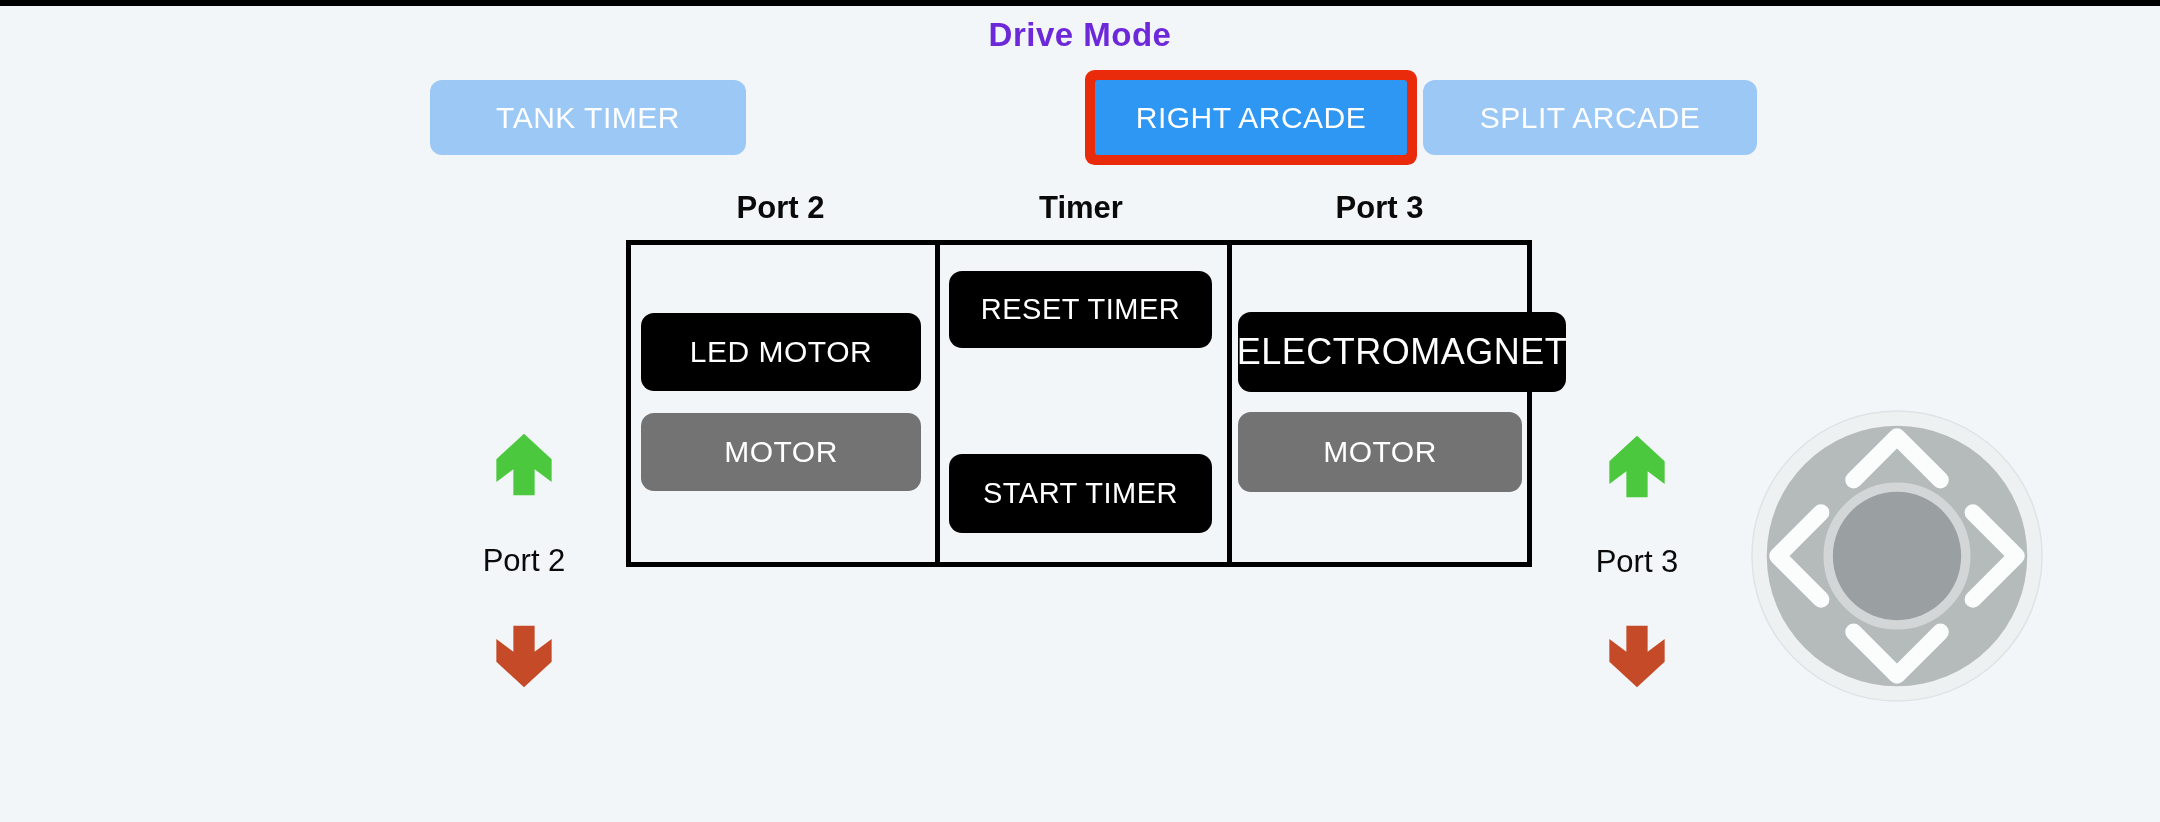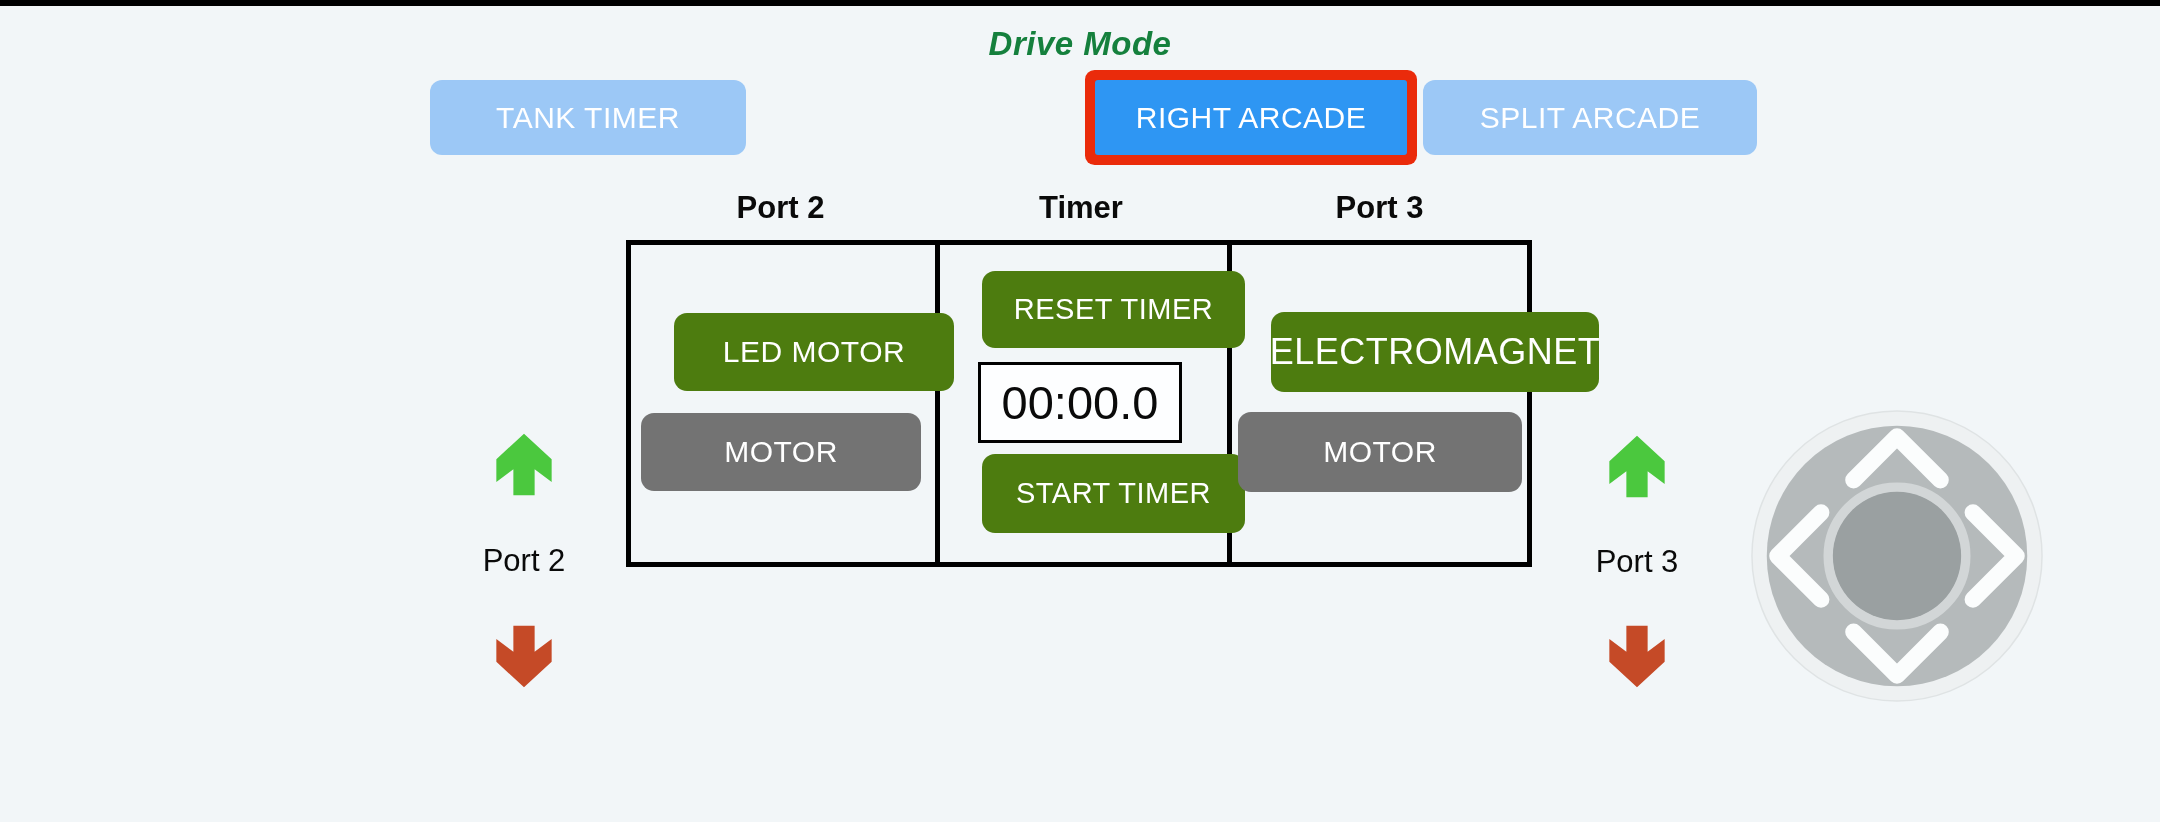--- a/index.html
+++ b/index.html
@@ -3,22 +3,22 @@
 <meta charset="utf-8">
 <style>
   html,body{margin:0;padding:0;background:#f2f6f8;}
   .stage{
     position:relative;width:2160px;height:822px;overflow:hidden;
     background:#f2f6f8;
     font-family:"Liberation Sans","DejaVu Sans",sans-serif;
   }
   .topbar{position:absolute;left:0;top:0;width:2160px;height:6px;background:#000;}
   .page-title{
-    position:absolute;left:0;top:25px;width:2160px;text-align:center;
-    font-size:33px;font-weight:bold;color:#15803d;letter-spacing:.5px;font-style:italic;
+    position:absolute;left:0;top:16px;width:2160px;text-align:center;
+    font-size:33px;font-weight:bold;color:#6d28d9;letter-spacing:.5px;
   }
   
   .mode-btn{
     position:absolute;top:80px;height:75px;border-radius:12px;
     background:#9cc8f6;color:#ffffff;border:none;
     font-family:inherit;font-size:30px;text-align:center;
     display:flex;align-items:center;justify-content:center;
     cursor:pointer;letter-spacing:.5px;
   }
   .mode-btn.active{
@@ -37,21 +37,21 @@
   }
   .panel-divider{position:absolute;top:0;width:5px;height:100%;background:#000;}
   .divider-1{left:304px;}
   .divider-2{left:596px;}
   
   .dev-btn{
     position:absolute;border:none;border-radius:13px;color:#fff;
     font-family:inherit;display:flex;align-items:center;justify-content:center;
     cursor:pointer;letter-spacing:.5px;
   }
-  .dev-btn.on{background:#4d7c0f;margin-left:33px;}
+  .dev-btn.on{background:#000000;}
   .dev-btn.off{background:#737373;}
   .btn-led{left:641px;top:313px;width:280px;height:78px;font-size:30px;}
   .btn-motor-left{left:641px;top:413px;width:280px;height:78px;font-size:30px;}
   .btn-reset{left:949px;top:271px;width:263px;height:77px;font-size:29px;}
   .btn-start{left:949px;top:454px;width:263px;height:79px;font-size:29px;}
   .btn-magnet{left:1238px;top:312px;width:328px;height:80px;font-size:36px;}
   .btn-motor-right{left:1238px;top:412px;width:284px;height:80px;font-size:30px;}
   .timer-display{
     position:absolute;left:978px;top:362px;width:204px;height:81px;
     background:#fdfeff;border:3px solid #000;box-sizing:border-box;
@@ -95,21 +95,20 @@
 
   <div class="panel-table">
     <div class="panel-divider divider-1"></div>
     <div class="panel-divider divider-2"></div>
   </div>
 
   <button class="dev-btn on btn-led">LED MOTOR</button>
   <button class="dev-btn off btn-motor-left">MOTOR</button>
 
   <button class="dev-btn on btn-reset">RESET TIMER</button>
-  <div class="timer-display">00:00.0</div>
   <button class="dev-btn on btn-start">START TIMER</button>
 
   <button class="dev-btn on btn-magnet">ELECTROMAGNET</button>
   <button class="dev-btn off btn-motor-right">MOTOR</button>
 
   <div class="arrow arrow-up-left">
     <svg viewBox="0 0 110 120" xmlns="http://www.w3.org/2000/svg">
       <polygon points="55,13 94,49 94,81 70,63 70,100 40,100 40,63 16,81 16,49" fill="#4bc83e"></polygon>
     </svg>
   </div>

